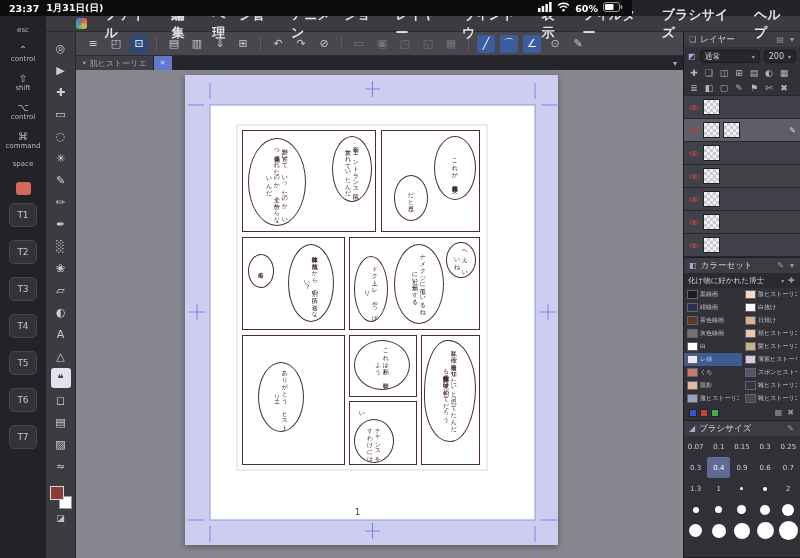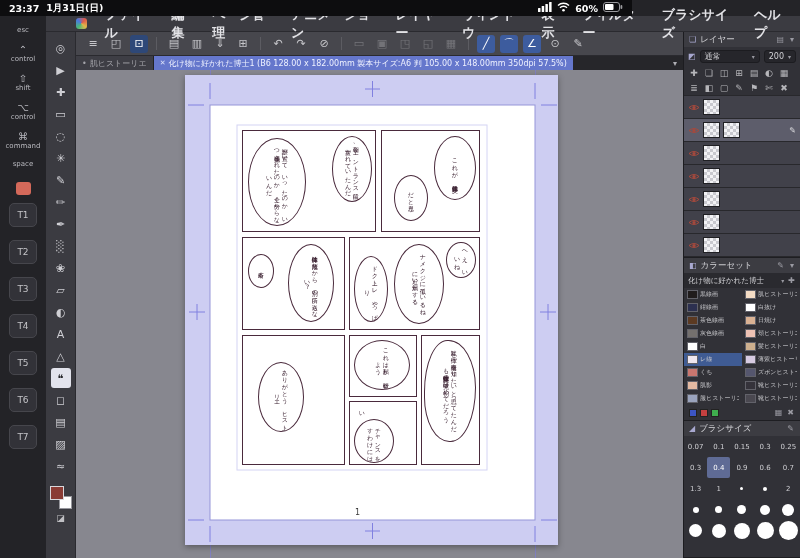--- a/index.html
+++ b/index.html
@@ -193,21 +193,20 @@
       <div class="tbtn">✎</div>
     </div>
 
   <div class="tabbar">
     <div class="tab inactive">
       <span>•</span>
       <span>肌ヒストーリエ</span>
     </div>
     <div class="tab active">
       <span class="tab-close">✕</span>
-      <span>化け物に好かれた博士1 (B6 128.00 x 182.00mm 製本サイズ:A6 判 105.00 x 148.00mm 350dpi 57.5%)</span>
     </div>
     <span class="tab-chevron">▾</span>
   </div>
 
   <div class="leftcol" id="leftcol">
       <div class="modkey">
         <div class="modlabel">esc</div>
       </div>
       <div class="modkey">
         <div class="modglyph">⌃</div>

